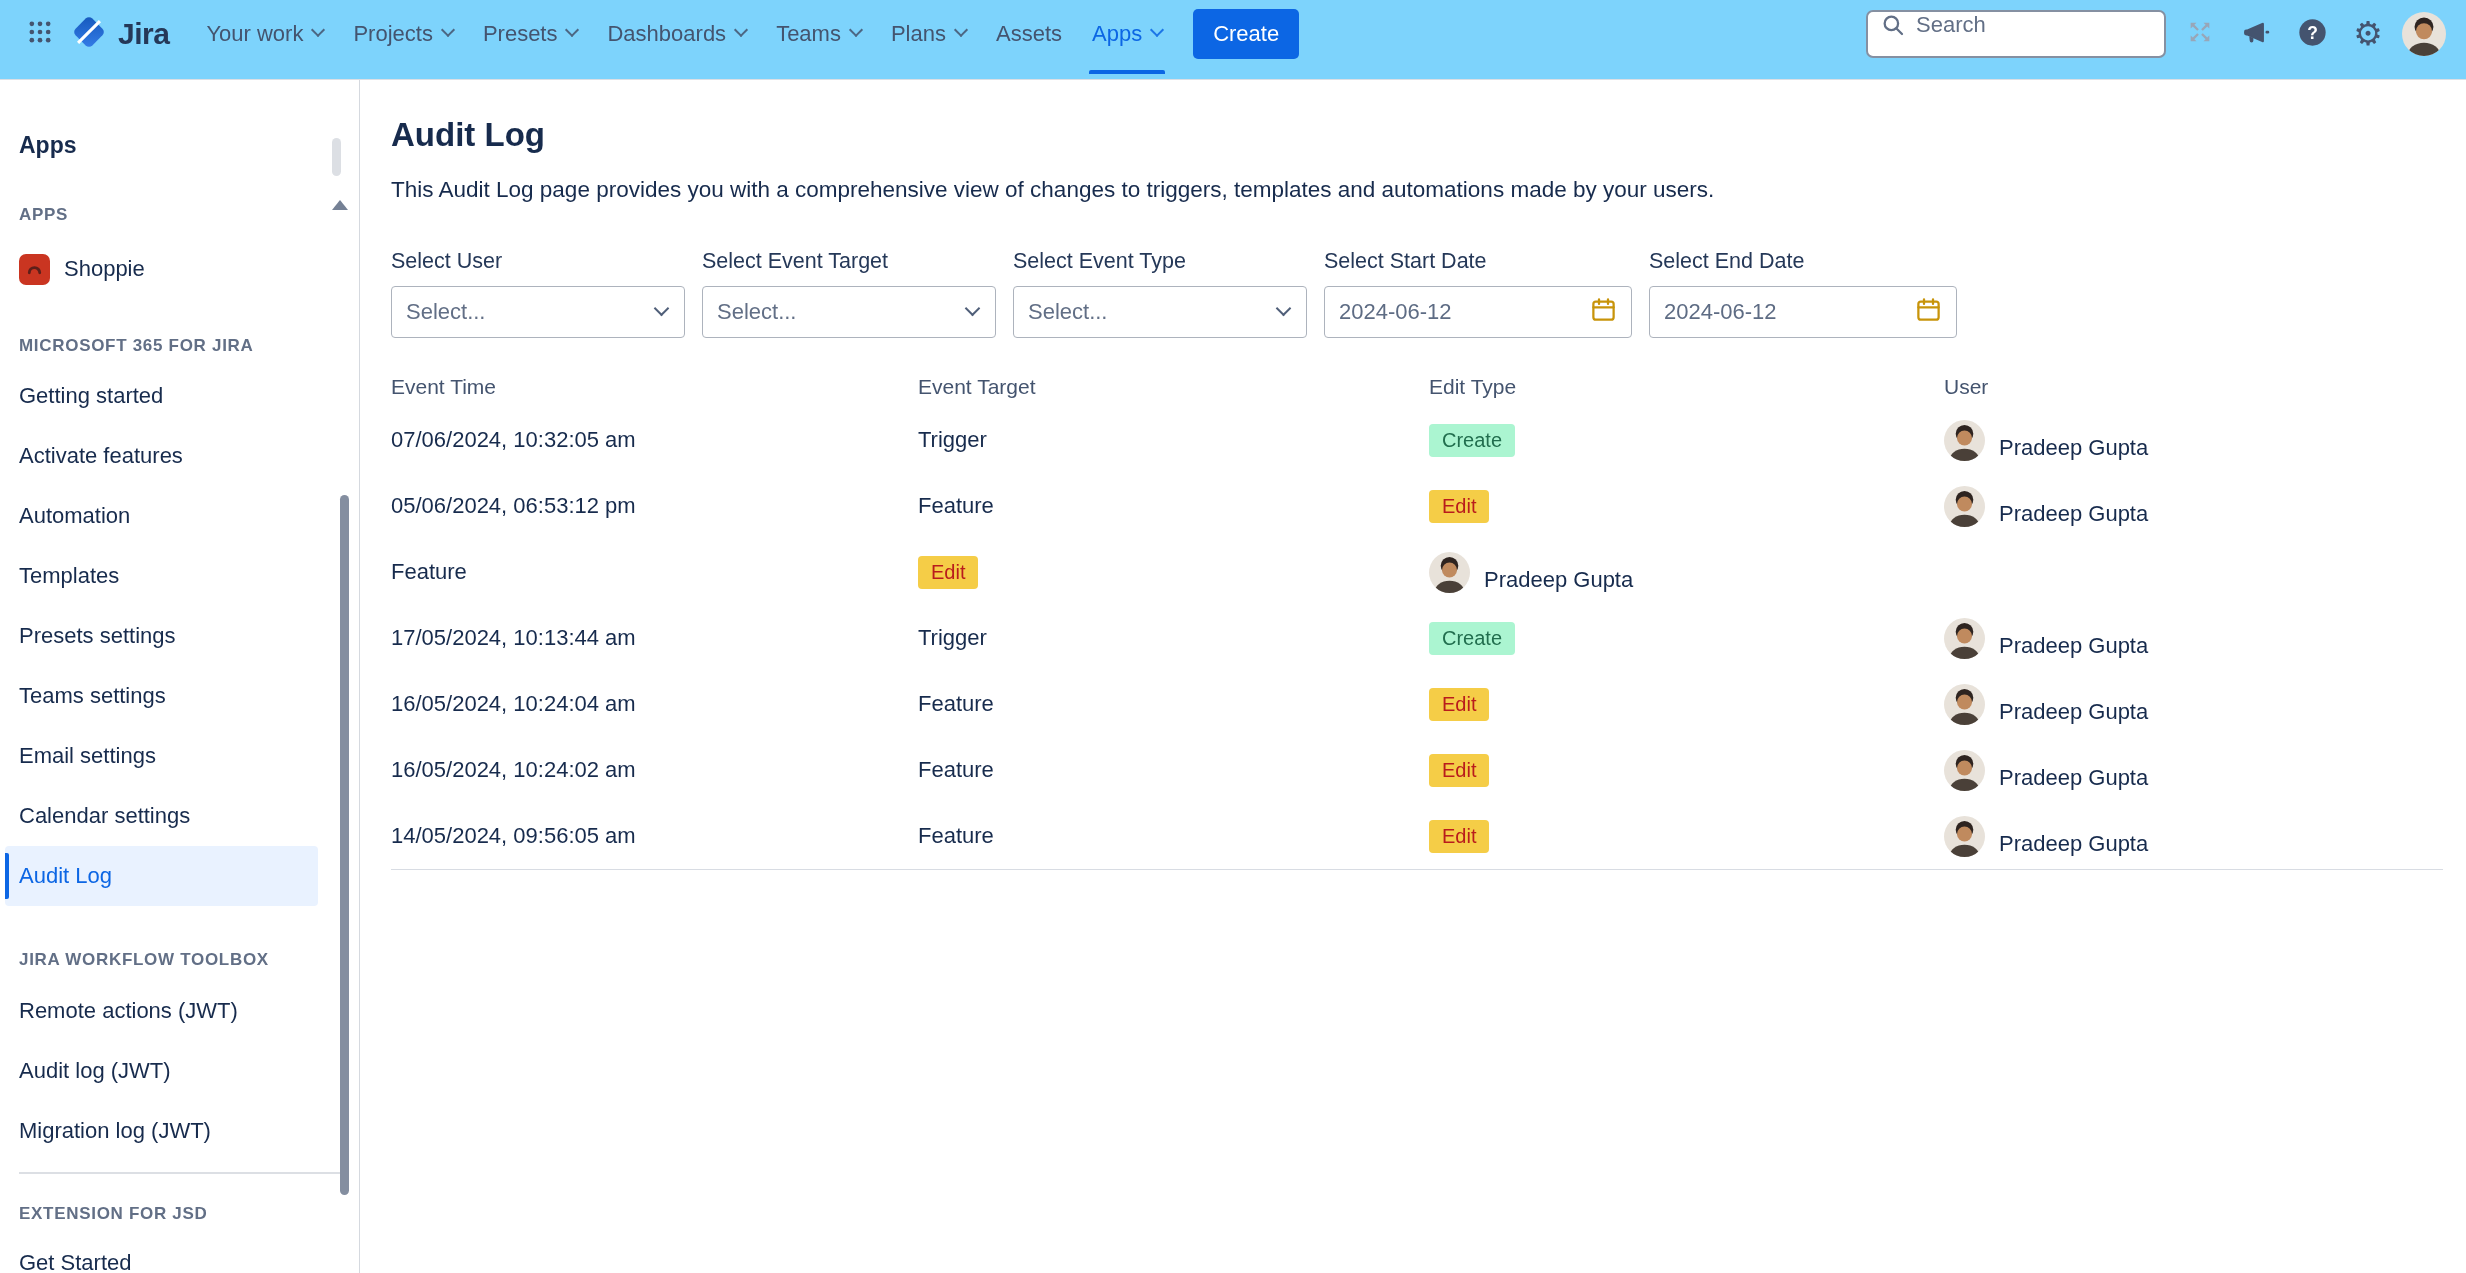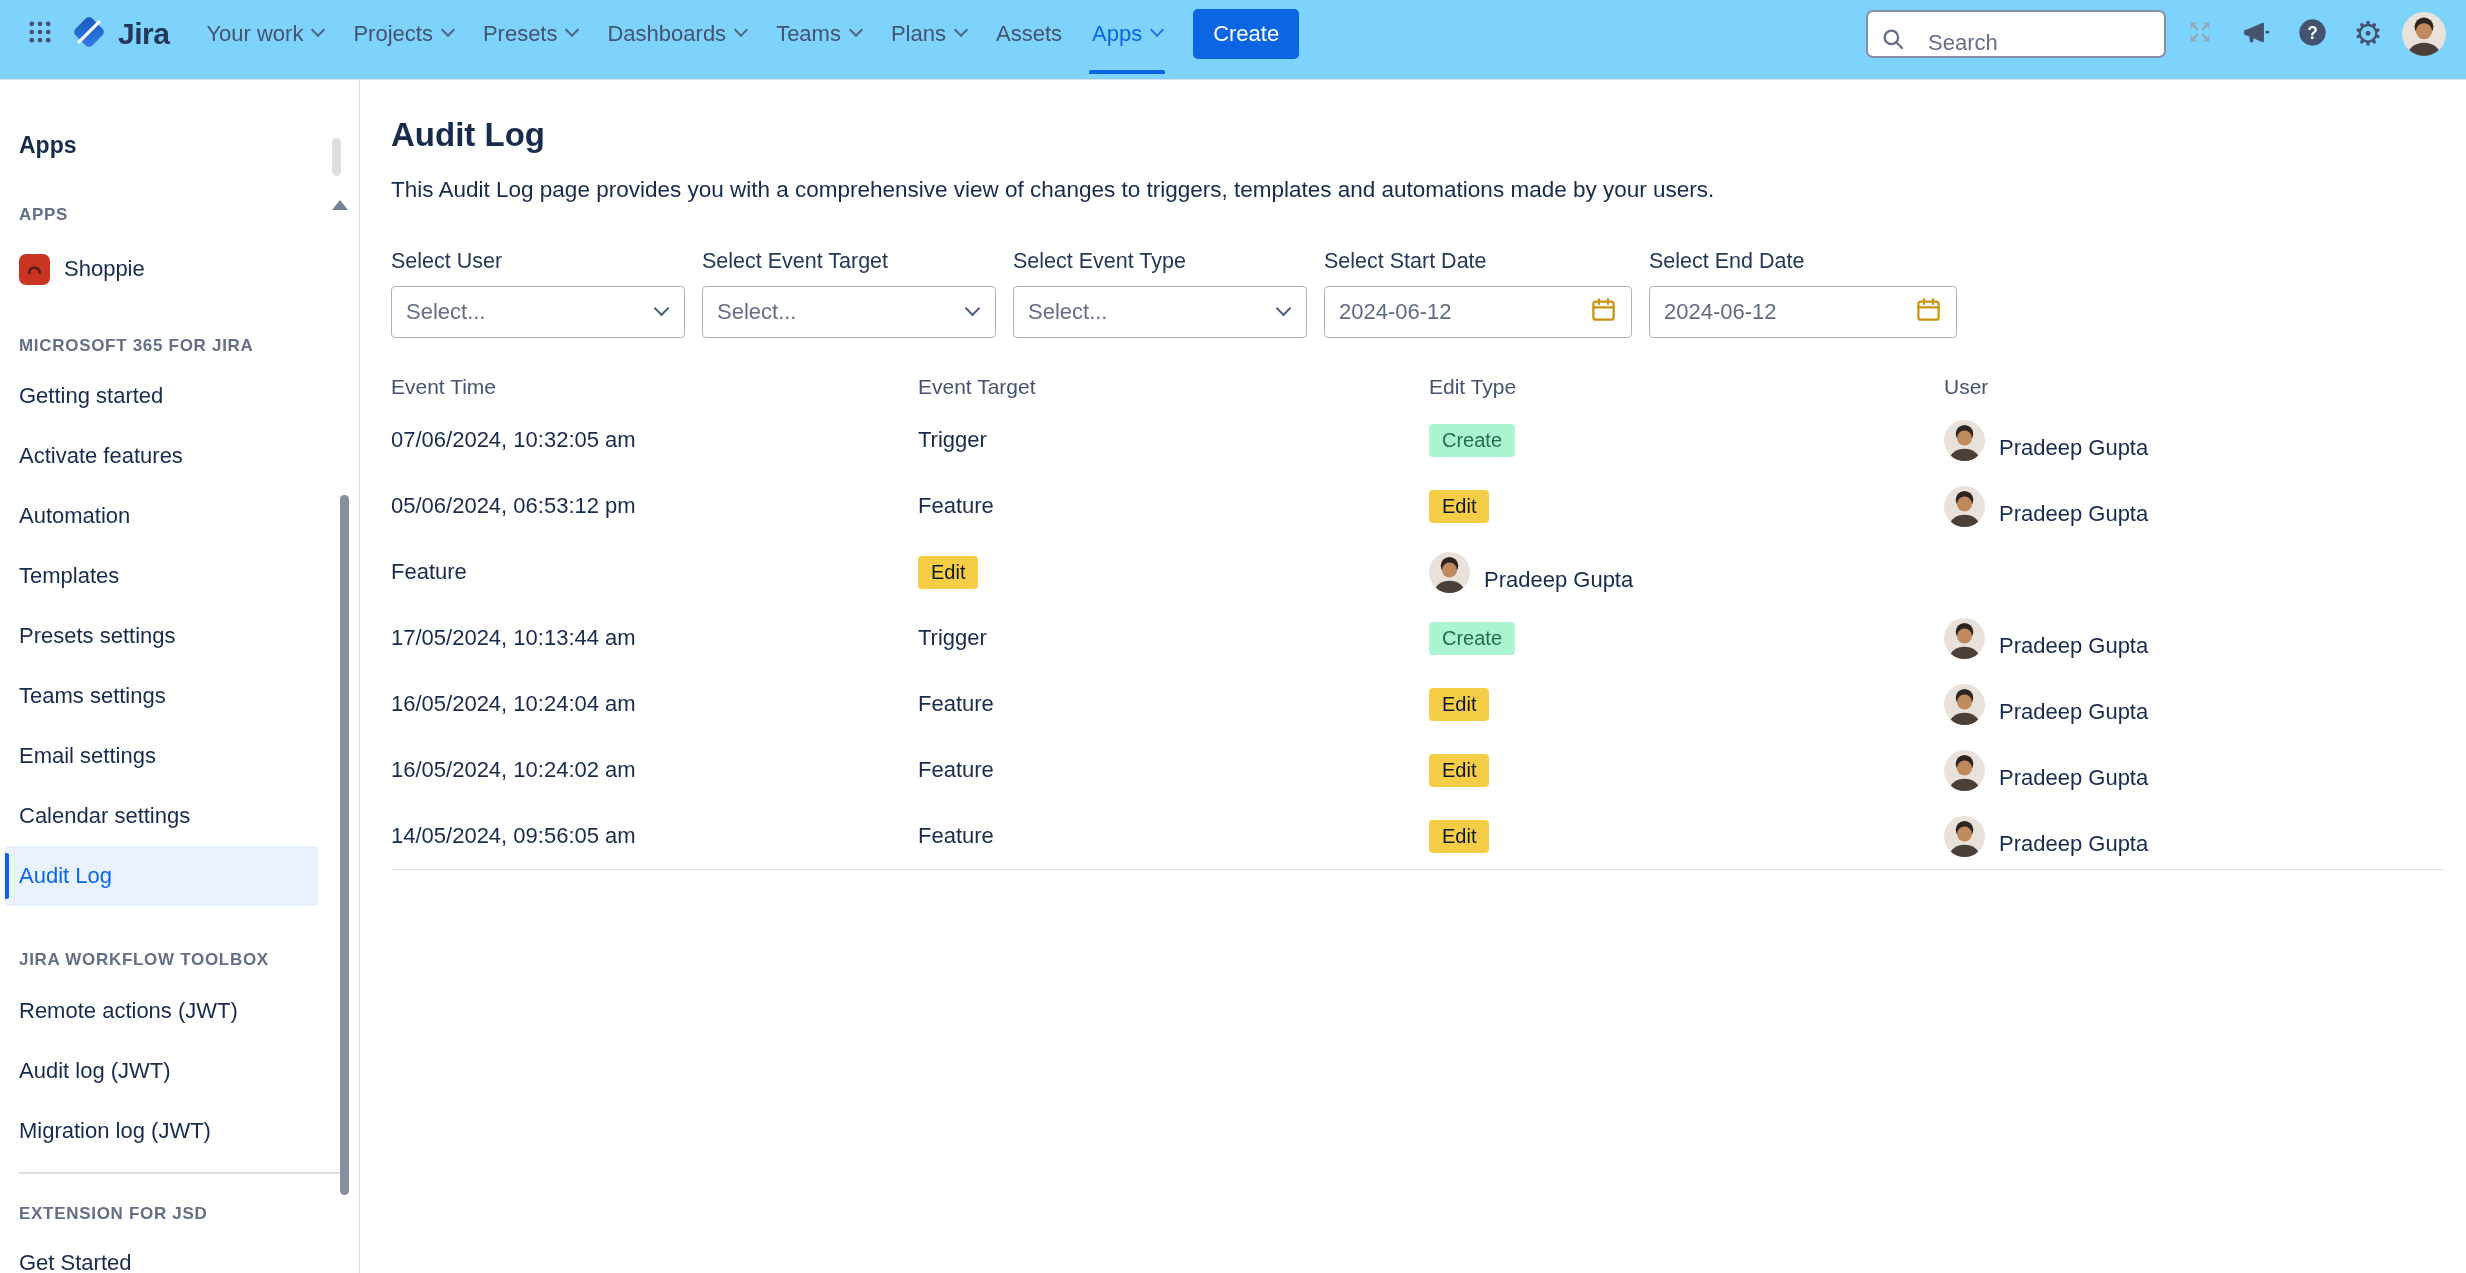--- a/index.html
+++ b/index.html
@@ -20,21 +20,21 @@
     font-size:22px; font-weight:500; color:#44546F; cursor:pointer; white-space:nowrap; }
   .nav-item.active { color:#0C66E4; }
   .nav-item.active::after { content:""; position:absolute; left:12px; right:12px; bottom:0; height:4px;
     background:#0C66E4; border-radius:2px 2px 0 0; }
   .chev { display:inline-block; width:10px; height:10px; border-right:2.4px solid currentColor;
     border-bottom:2.4px solid currentColor; transform:rotate(45deg); margin-top:-7px; opacity:.85; }
   .create-btn { margin-left:16px; height:50px; padding:0 20px; background:#0C66E4; color:#fff;
     font-size:22px; font-weight:500; font-family:inherit; border:none; border-radius:5px; cursor:pointer; }
   .topnav-right { margin-left:auto; display:flex; align-items:center; gap:12px; }
   .searchbox { width:300px; height:48px; border:2px solid #8590A2; border-radius:7px;
-    display:flex; align-items:flex-end; gap:22px; padding:0 12px; background:#fff; }
+    display:flex; align-items:flex-start; gap:10px; padding:0 12px; background:#fff; }
   .searchbox input { border:none; outline:none; flex:1; min-width:0; font-size:22px; color:#172B4D;
     font-family:inherit; background:transparent; }
   .searchbox input::placeholder { color:#626F86; }
   .gear-glyph { font-size:33px; color:#44546F; line-height:1; }
   .avatar { width:44px; height:44px; border-radius:50%; overflow:hidden; flex:0 0 auto; cursor:pointer; border:none; background:none; padding:0; }
 
   
   .sidebar { position:absolute; top:80px; left:0; width:360px; height:1193px; background:#fff;
     border-right:1px solid #D5D9DF; overflow:hidden; }
   .sidebar-inner { padding:0 19px; }
@@ -77,21 +77,21 @@
     transform:rotate(45deg); margin-top:-7px; margin-right:3px; }
 
   .audit-table { margin-top:29px; }
   .thead, .trow { display:grid; grid-template-columns:527px 511px 515px 1fr; align-items:center; }
   .thead { height:40px; font-size:21px; color:#44546F; font-weight:500; }
   .trow { height:66px; }
   .trow-wrap { border-bottom:1px solid #D8DCE3; }
   .cell-time, .cell-target { font-size:22px; color:#172B4D; }
   .badge { display:inline-block; padding:5px 13px; border-radius:4px; font-size:20px; font-weight:500; }
   .badge--create { background:#ABF5D1; color:#216E4E; }
-  .badge--edit { background:#F5CD47; color:#0f172a; }
+  .badge--edit { background:#F5CD47; color:#b91c1c; }
   .cell-user { display:flex; align-items:flex-end; gap:14px; }
   .row-avatar { width:41px; height:41px; border-radius:50%; overflow:hidden; flex:0 0 auto; }
   .user-name { font-size:22px; color:#172B4D; }
 </style>
 </head>
 <body>
 
 <header class="topnav">
   <button class="icon-btn">
     <span>

